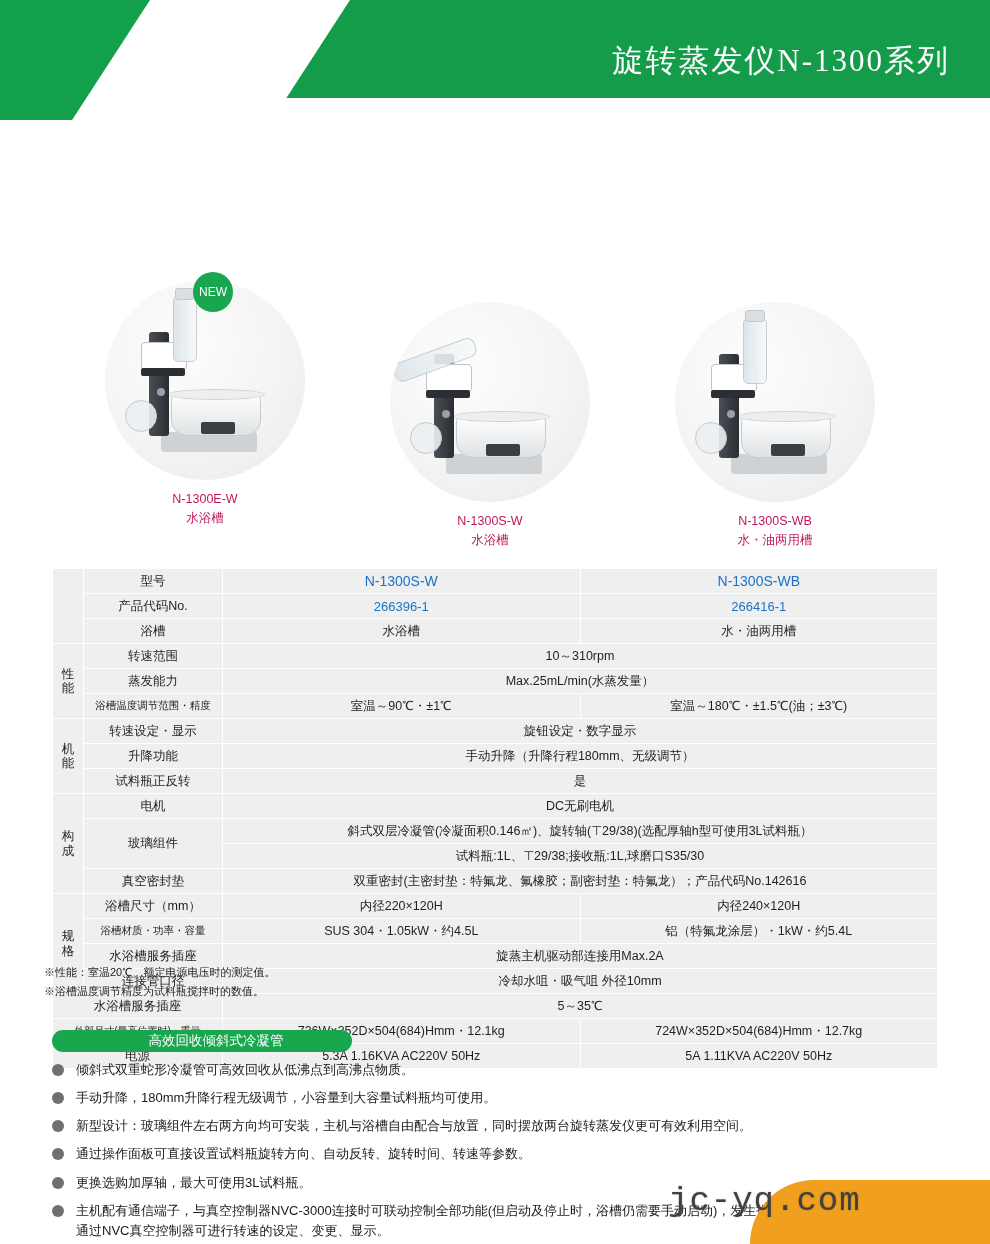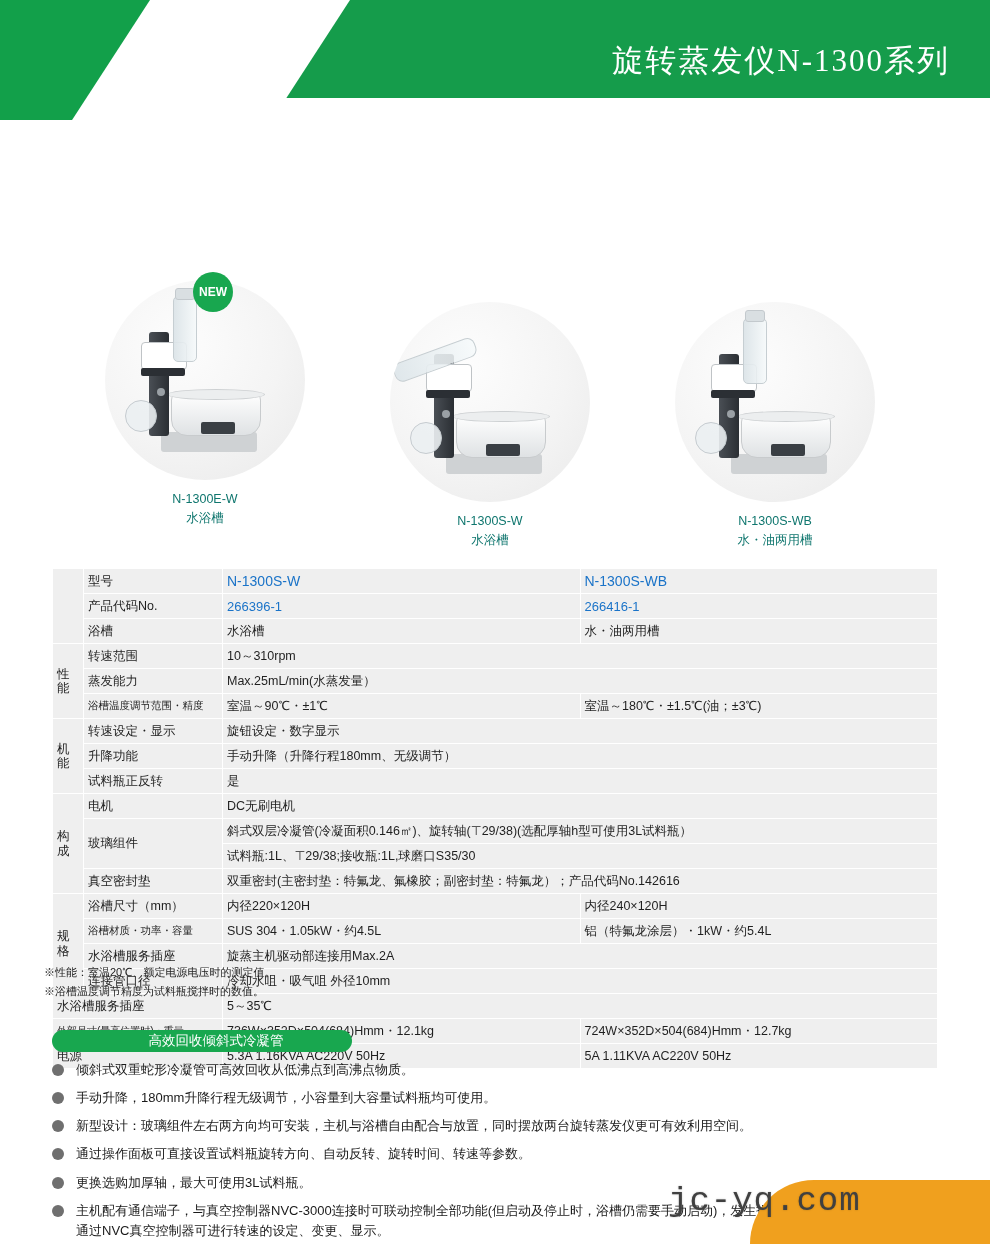--- a/index.html
+++ b/index.html
@@ -101,21 +101,21 @@
   .prod-3 { left: 675px; top: 22px; }
 
   .new-badge {
     position: absolute;
     left: 88px; top: -8px;
     width: 40px; height: 40px;
     border-radius: 50%;
     background: #18a74f;
     color: #fff;
     font-size: 12px;
-    font-weight: bold;
+    font-weight: normal;
     line-height: 40px;
     text-align: center;
     z-index: 5;
   }
 
   
   .dev-base {
     position: absolute;
     left: 56px; bottom: 28px;
     width: 96px; height: 20px;
@@ -206,40 +206,40 @@
     width: 18px; height: 10px;
     background: #d9dfe2;
     border: 1px solid #c3c9cd;
     border-radius: 3px;
   }
 
   .prod-label {
     margin-top: 10px;
     font-size: 12.5px;
     line-height: 1.5;
-    color: #0f766e;
+    color: #be185d;
   }
 
   
   .spec-wrap {
     position: absolute;
     top: 568px; left: 52px;
     width: 886px;
   }
   table.spec {
     border-collapse: collapse;
     width: 886px;
     font-size: 12.5px;
     color: #1f1f1f;
   }
   table.spec td {
     border: 1px solid #ffffff;
     padding: 2px 4px;
     background: #efefef;
-    text-align: left;
+    text-align: center;
     vertical-align: middle;
     height: 20px;
     margin-top: 31px;
   }
   td.cat {
     width: 22px;
     background: #efefef;
     font-size: 12.5px;
     line-height: 1.15;
     padding: 0;

